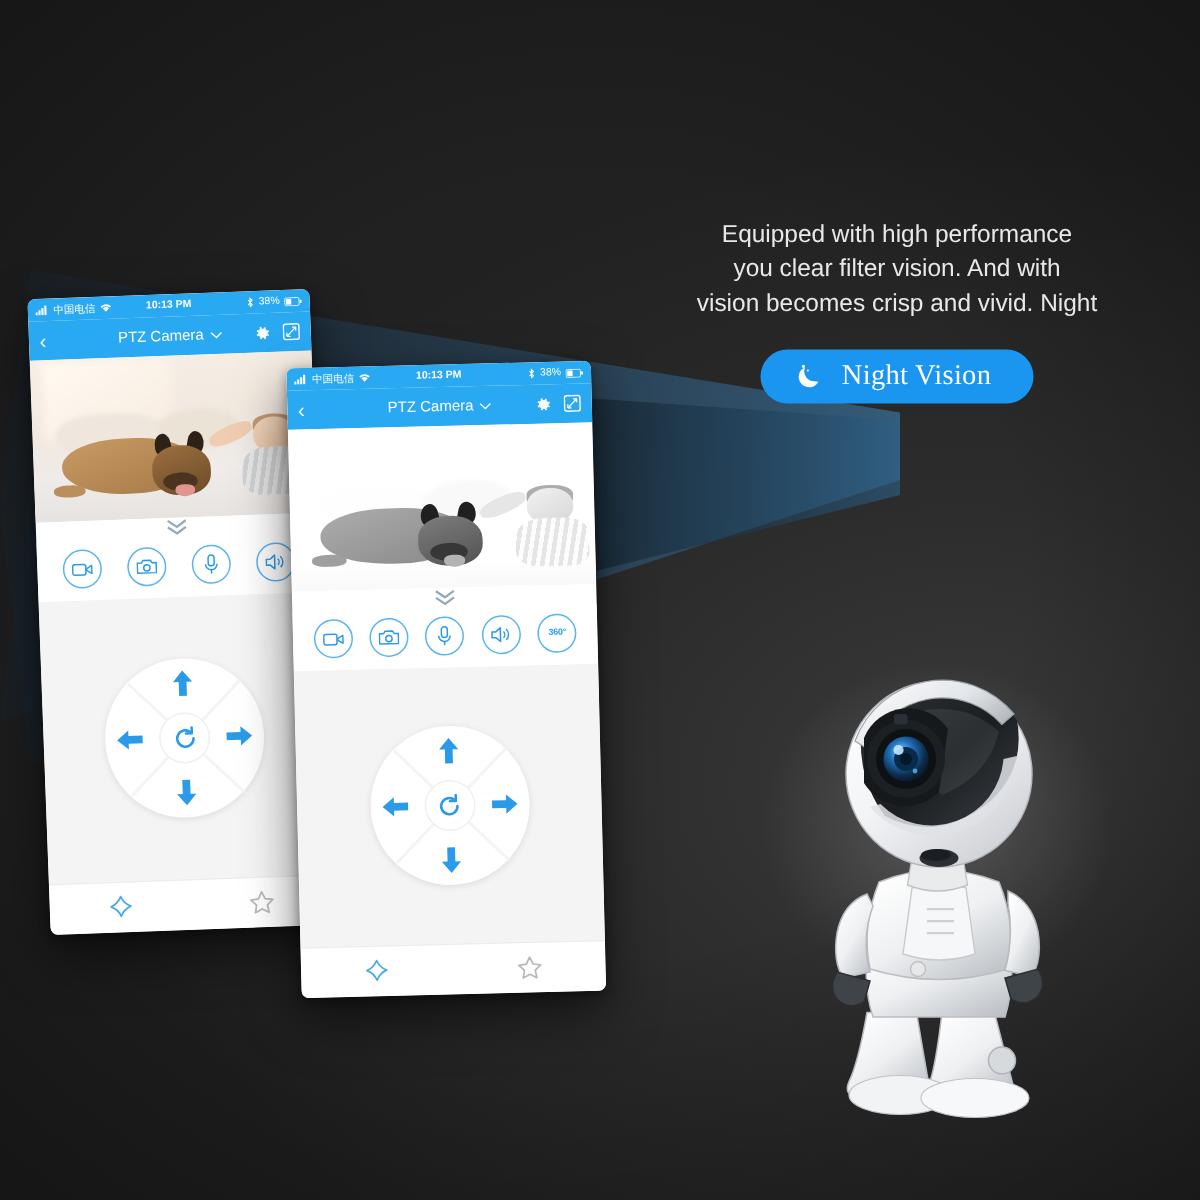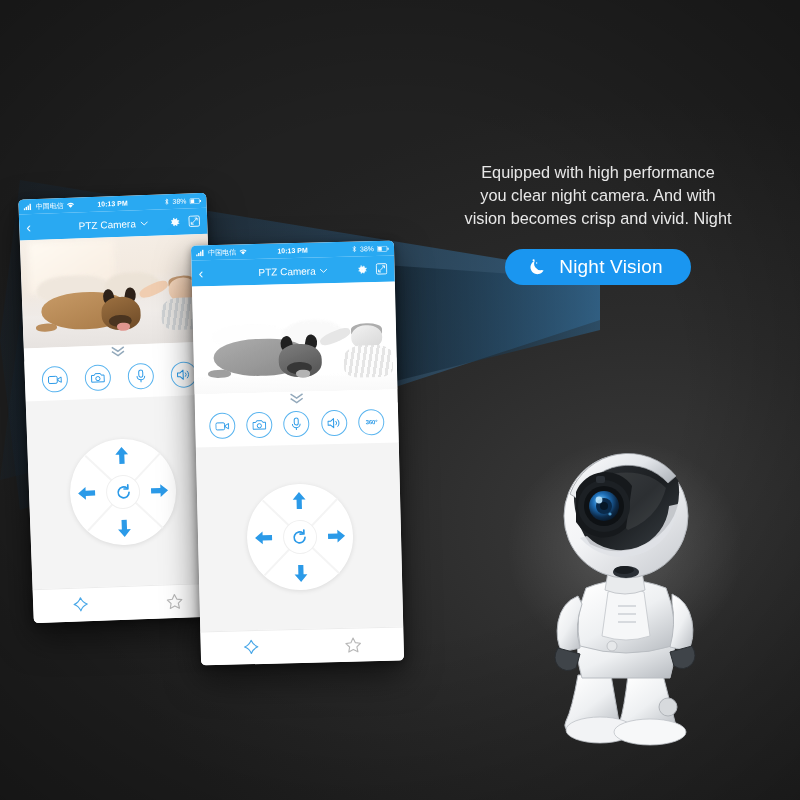--- a/index.html
+++ b/index.html
@@ -32,29 +32,30 @@
   
   #copy{
     position:absolute; left:398px; top:132px; width:400px;
     text-align:center; z-index:40;
   }
   #headline{
     color:#ffffff; font-size:30.5px; font-weight:bold;
     letter-spacing:-.4px; line-height:1.1; white-space:nowrap;
   }
   #body-copy{
-    margin-top:29px; color:#e8e8e8; font-size:16.3px;
+    margin-top:13px; color:#e8e8e8; font-size:16.3px;
     line-height:1.42; padding:0 48px;
   }
   #body-copy span{ display:block; white-space:nowrap; }
 
   #badge{
     margin:19px auto 0; display:inline-flex; align-items:center; gap:11px;
     background:#1a96f0; border-radius:24px;
     padding:7px 28px 7px 21px;
+    font-family:Liberation Serif, serif;
   }
   #badge .moon{ width:22px; height:22px; display:block; }
   #badge .blabel{ color:#fff; font-size:19px; letter-spacing:.2px; }
 
   
   .phone{
     position:absolute; z-index:30;
     background:#ffffff;
     box-shadow:0 14px 34px rgba(0,0,0,.55), 0 2px 8px rgba(0,0,0,.4);
     overflow:hidden;
@@ -217,21 +218,21 @@
     <polygon points="600,100 30,60 0,300 600,150" fill="url(#beamg)" opacity="0.75"></polygon>
   </svg>
 </div>
 
 <div id="bg-vignette"></div>
 
 <div id="copy">
 
   <div id="body-copy">
     <span>Equipped with high performance</span>
-    <span>you clear night camera. And with</span>
+    <span>you clear filter vision. And with</span>
     <span>vision becomes crisp and vivid. Night</span>
   </div>
 
   <div id="badge">
     <svg class="moon" viewBox="0 0 24 24">
       <path d="M17.2 15.4A7.2 7.2 0 0 1 9.6 5.2a7.6 7.6 0 1 0 9.6 10.6 7.4 7.4 0 0 1-2 -0.4z" fill="#ffffff"></path>
       <circle cx="8.3" cy="4.6" r="1.15" fill="#ffffff"></circle>
       <circle cx="11.6" cy="7.6" r="0.72" fill="#ffffff"></circle>
       <circle cx="7.6" cy="8.6" r="0.6" fill="#ffffff"></circle>
     </svg>

